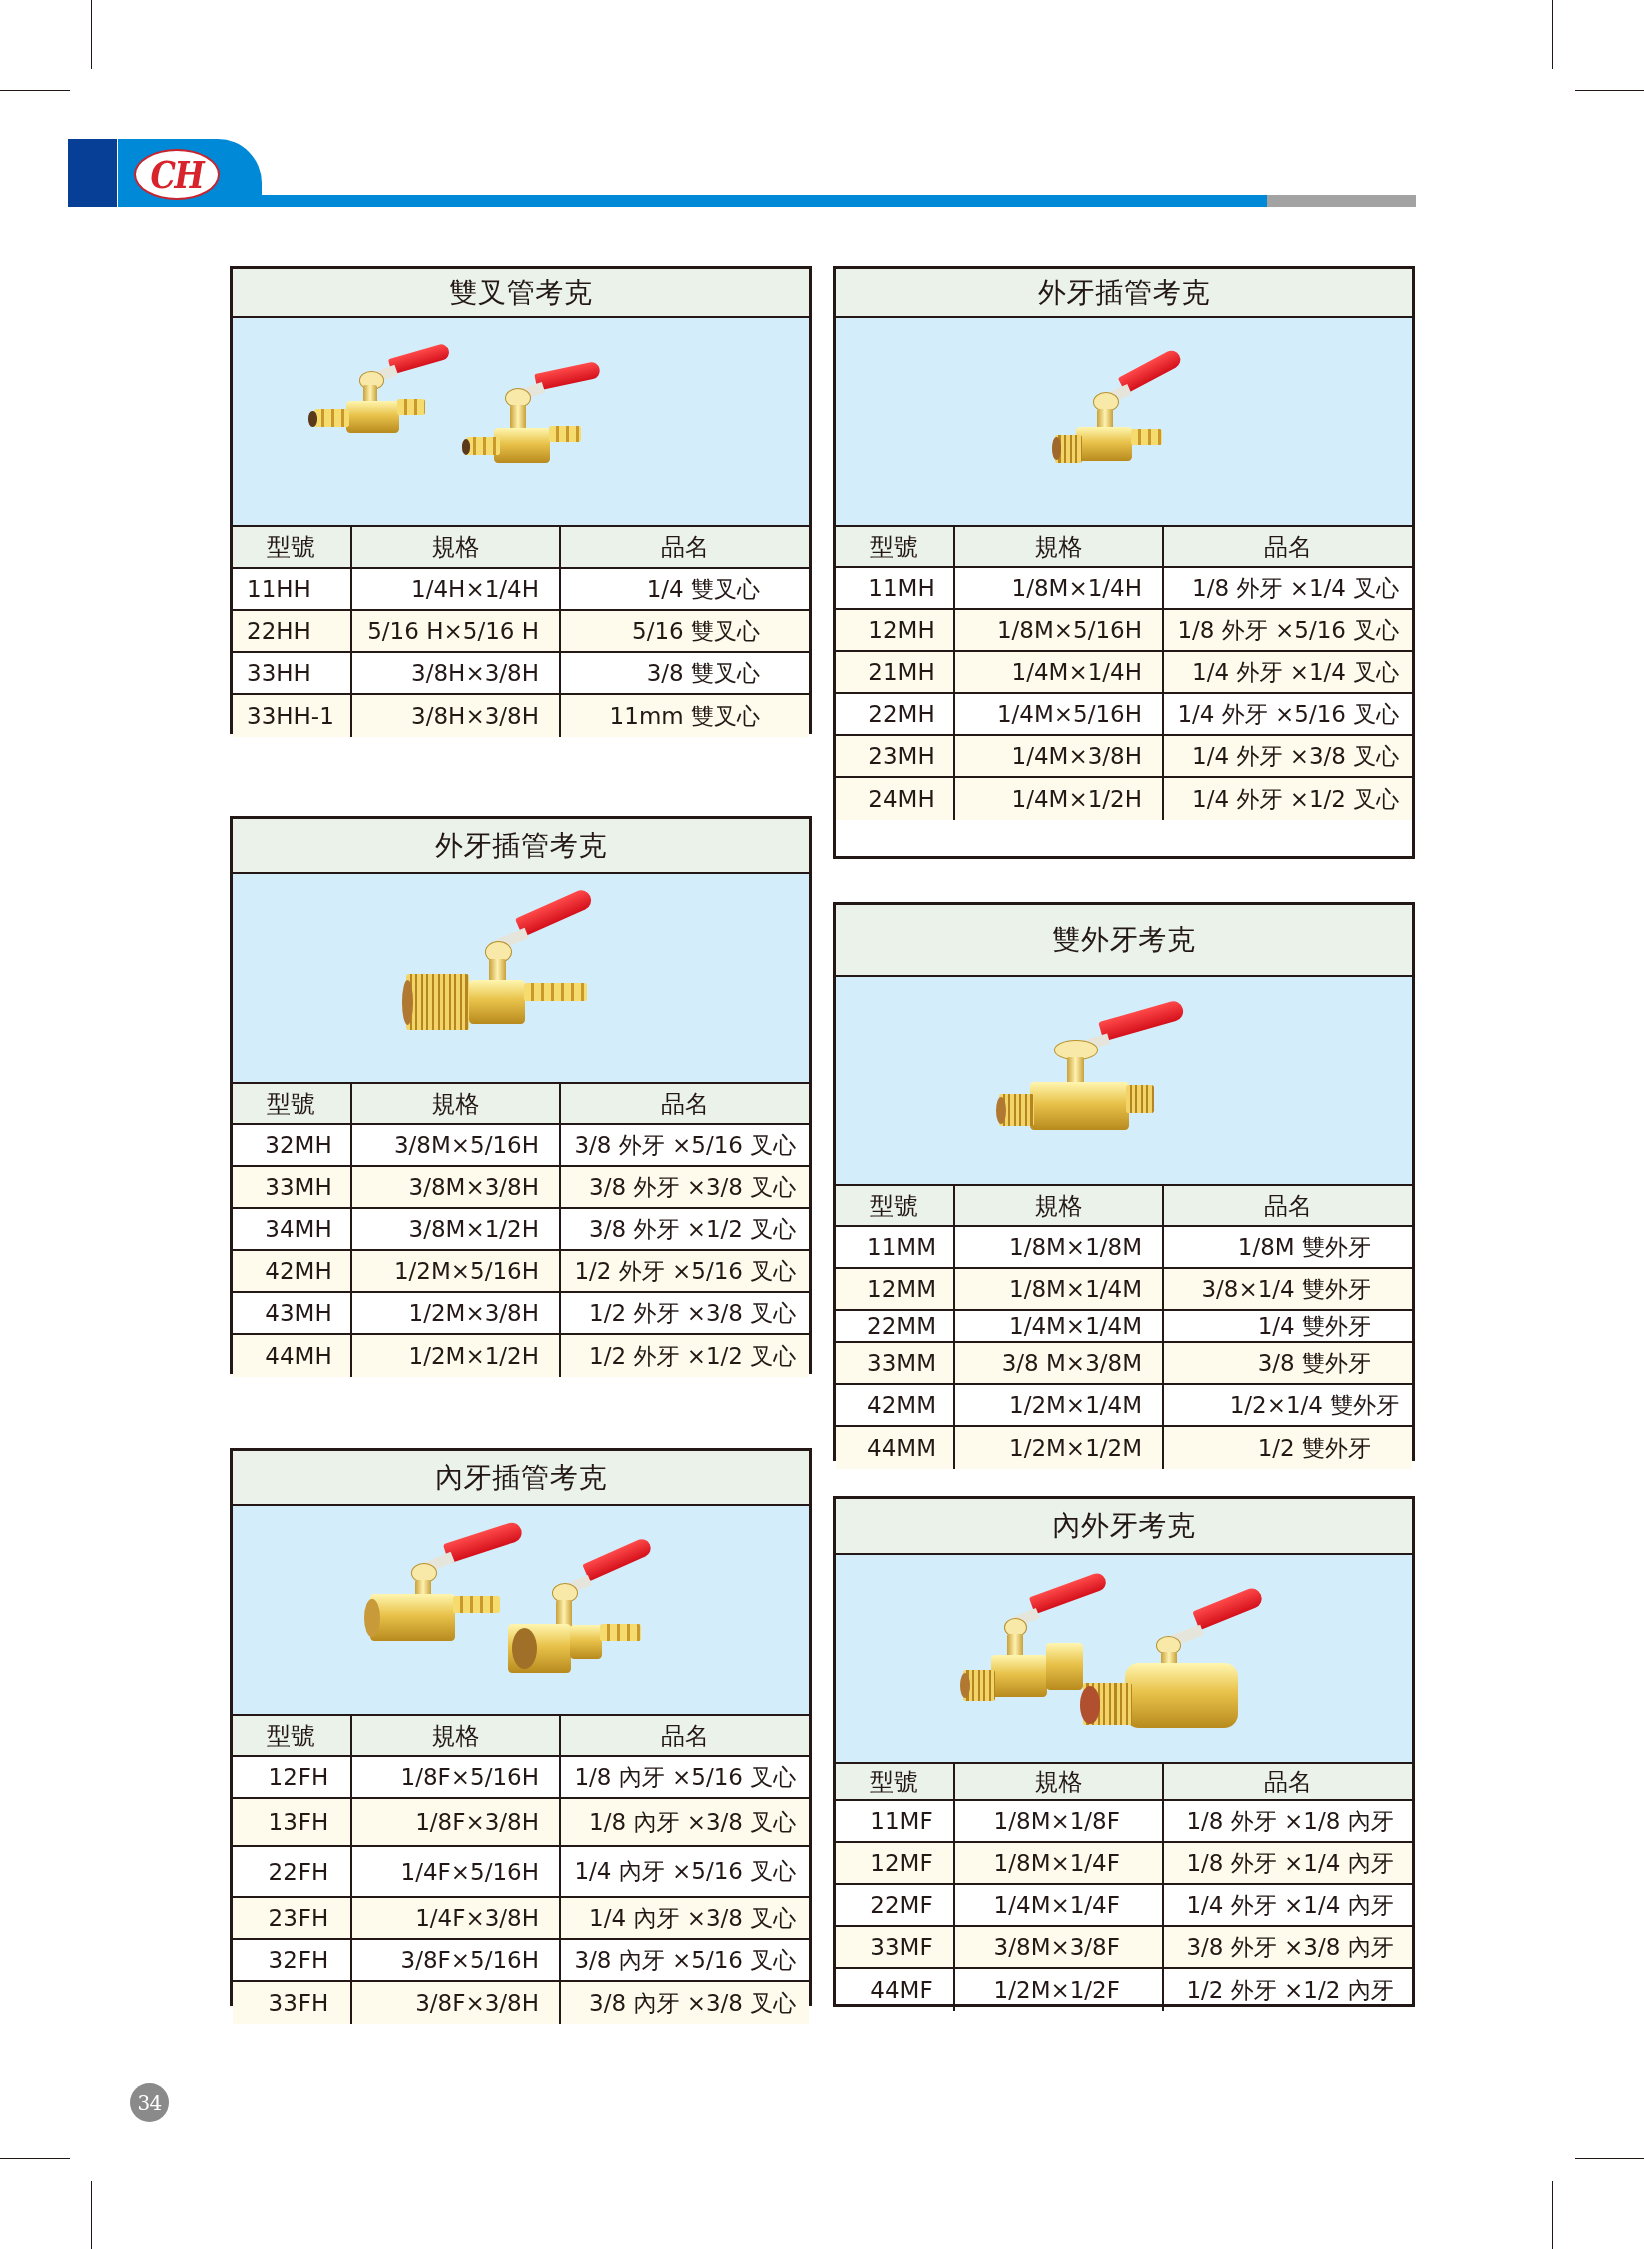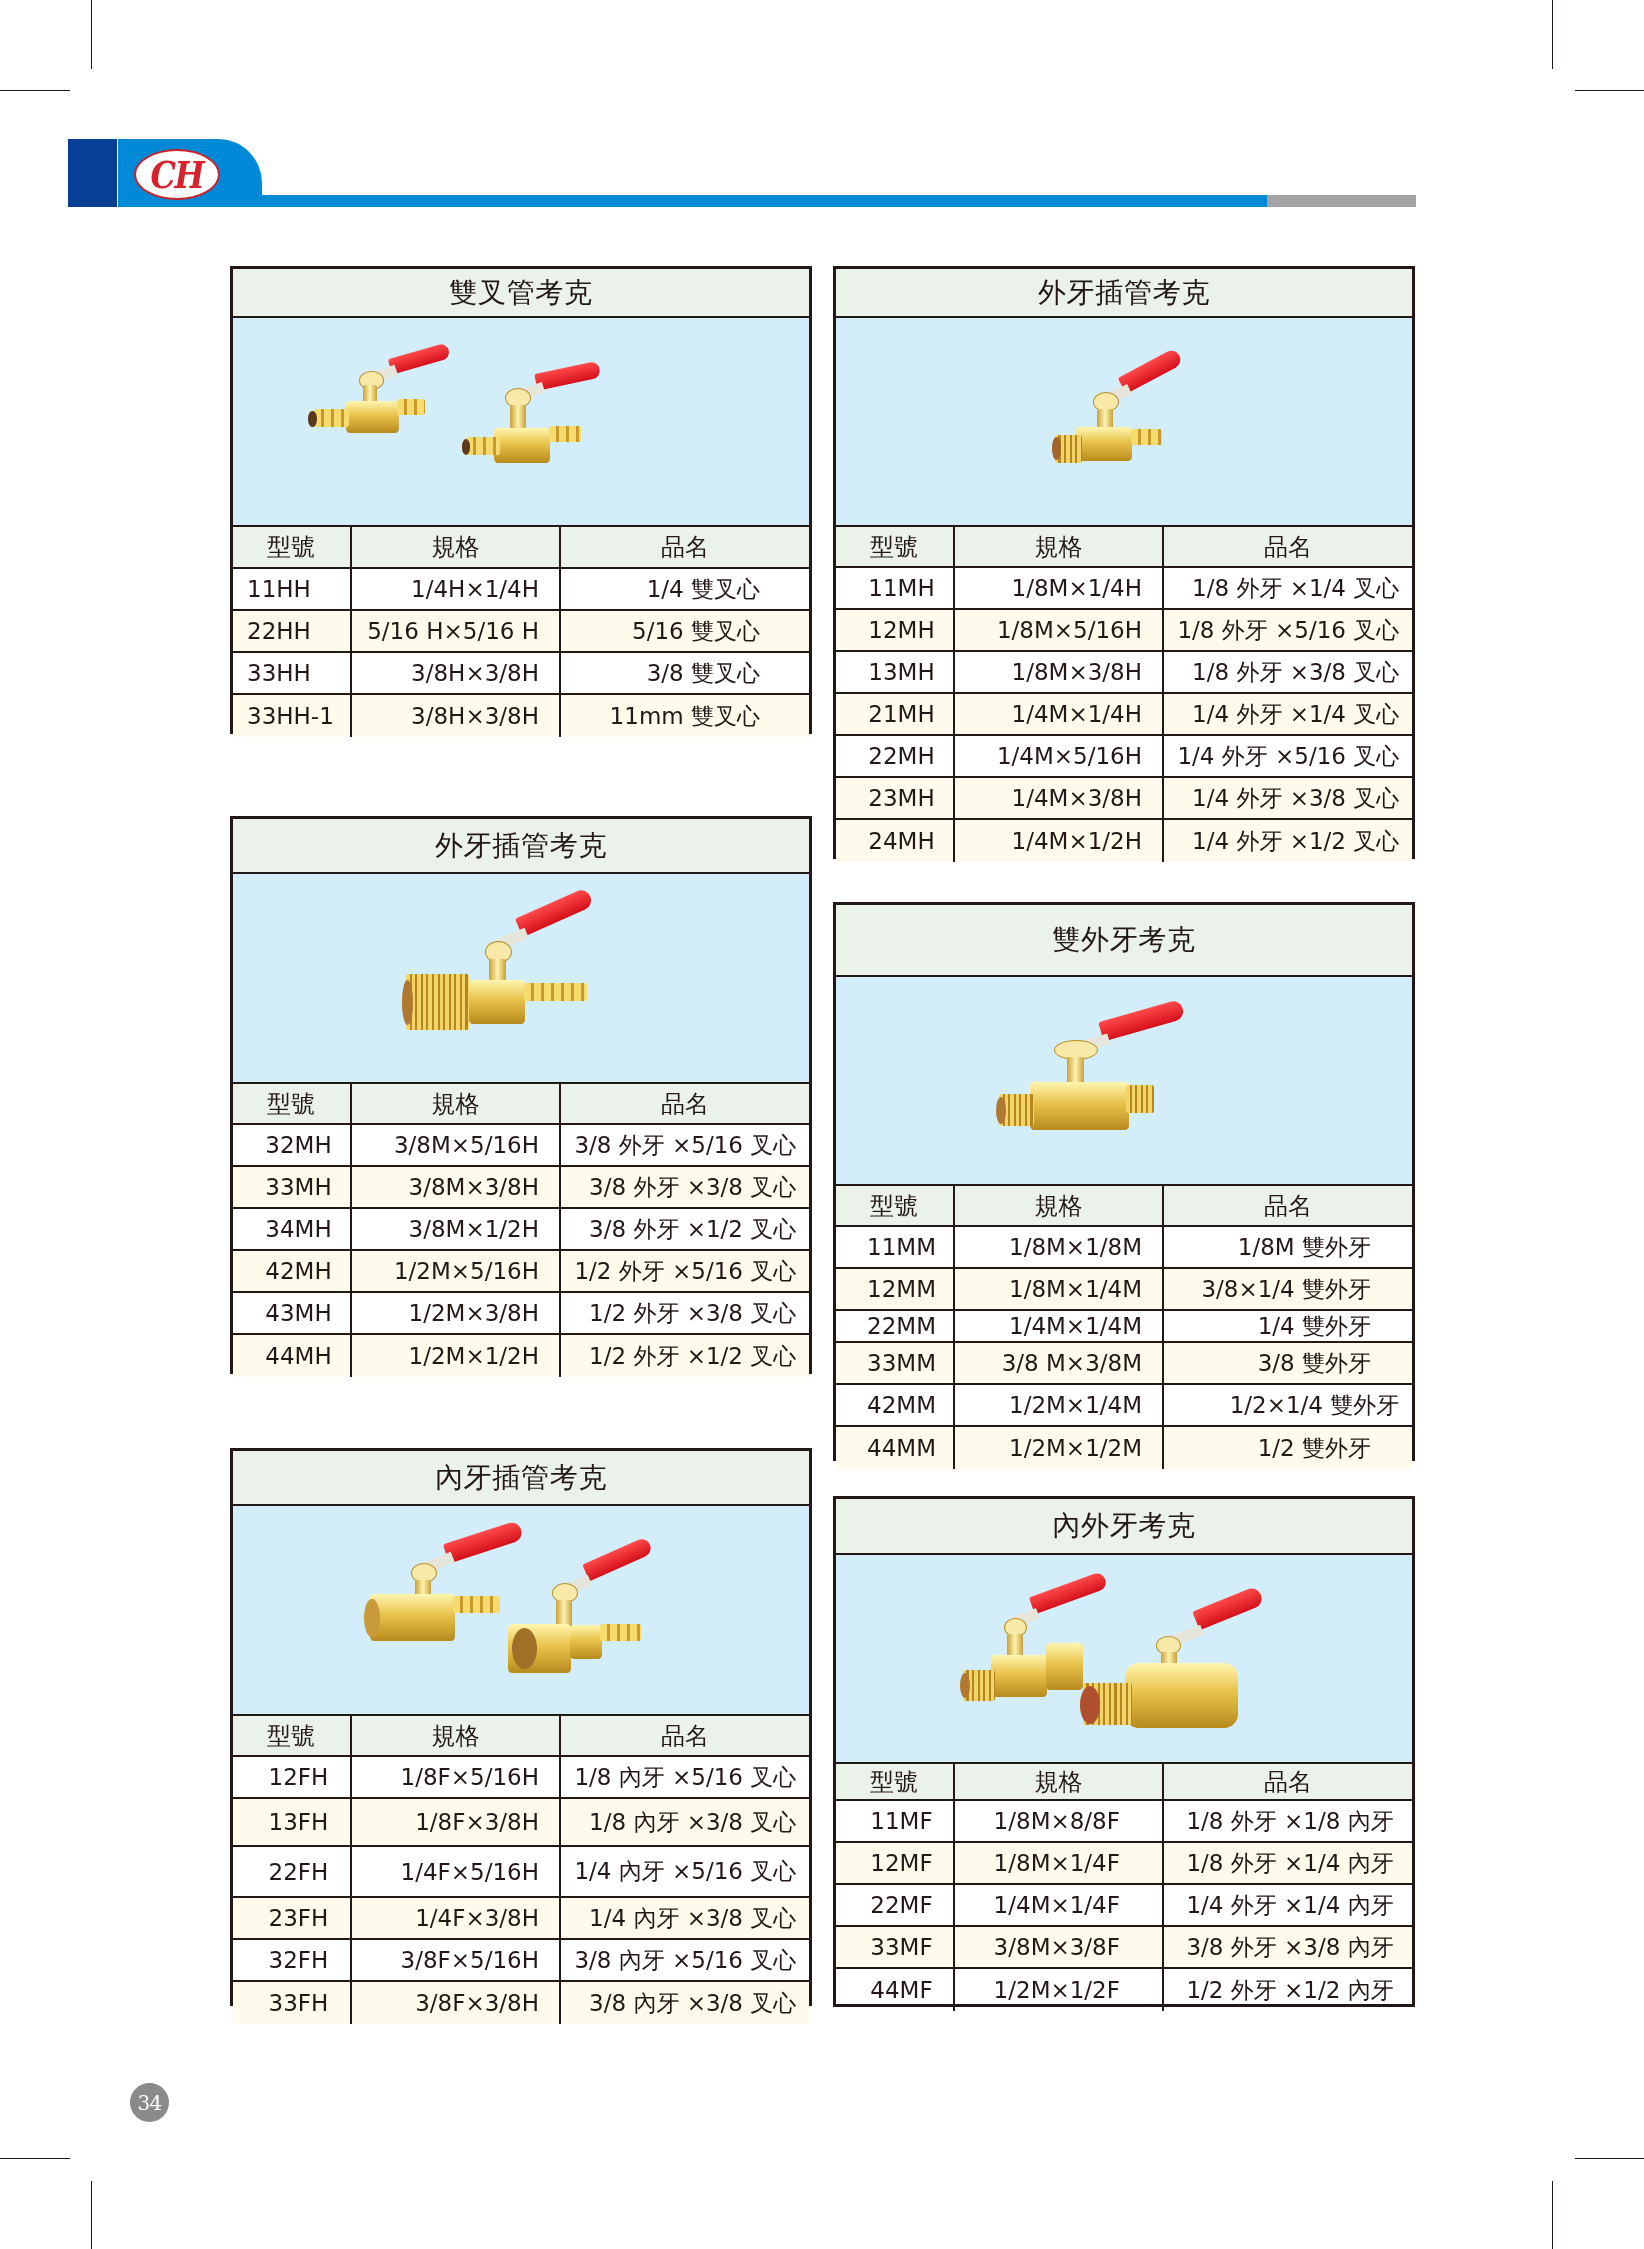--- a/index.html
+++ b/index.html
@@ -151,25 +151,20 @@
     <div class="row" style="height:42px;">
       <div class="cell c1">11MH</div>
       <div class="cell c2">1/8M×1/4H</div>
       <div class="cell c3">1/8 外牙 ×1/4 叉心</div>
     </div>
     <div class="row alt" style="height:42px;">
       <div class="cell c1">12MH</div>
       <div class="cell c2">1/8M×5/16H</div>
       <div class="cell c3">1/8 外牙 ×5/16 叉心</div>
     </div>
-    <div class="row" style="height:42px;">
-      <div class="cell c1">13MH</div>
-      <div class="cell c2">1/8M×3/8H</div>
-      <div class="cell c3">1/8 外牙 ×3/8 叉心</div>
-    </div>
     <div class="row alt" style="height:42px;">
       <div class="cell c1">21MH</div>
       <div class="cell c2">1/4M×1/4H</div>
       <div class="cell c3">1/4 外牙 ×1/4 叉心</div>
     </div>
     <div class="row" style="height:42px;">
       <div class="cell c1">22MH</div>
       <div class="cell c2">1/4M×5/16H</div>
       <div class="cell c3">1/4 外牙 ×5/16 叉心</div>
     </div>
@@ -378,21 +373,21 @@
     </div>
   </div>
   <div>
     <div class="row head" style="height:37px;">
       <div class="cell c1">型號</div>
       <div class="cell c2">規格</div>
       <div class="cell c3">品名</div>
     </div>
     <div class="row" style="height:42px;">
       <div class="cell c1">11MF</div>
-      <div class="cell c2" style="padding-right:42px;">1/8M×8/8F</div>
+      <div class="cell c2" style="padding-right:42px;">1/8M×1/8F</div>
       <div class="cell c3" style="padding-right:18.3px;">1/8 外牙 ×1/8 內牙</div>
     </div>
     <div class="row alt" style="height:42px;">
       <div class="cell c1">12MF</div>
       <div class="cell c2" style="padding-right:42px;">1/8M×1/4F</div>
       <div class="cell c3" style="padding-right:18.3px;">1/8 外牙 ×1/4 內牙</div>
     </div>
     <div class="row" style="height:42px;">
       <div class="cell c1">22MF</div>
       <div class="cell c2" style="padding-right:42px;">1/4M×1/4F</div>

